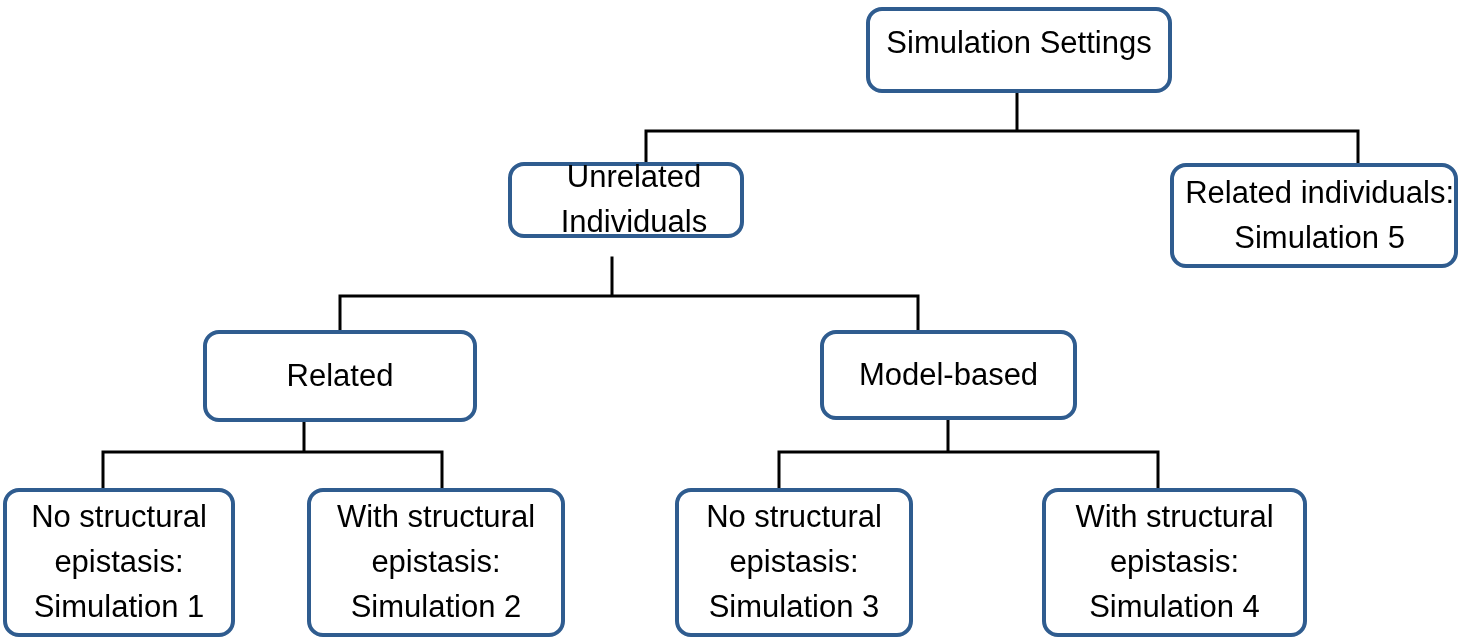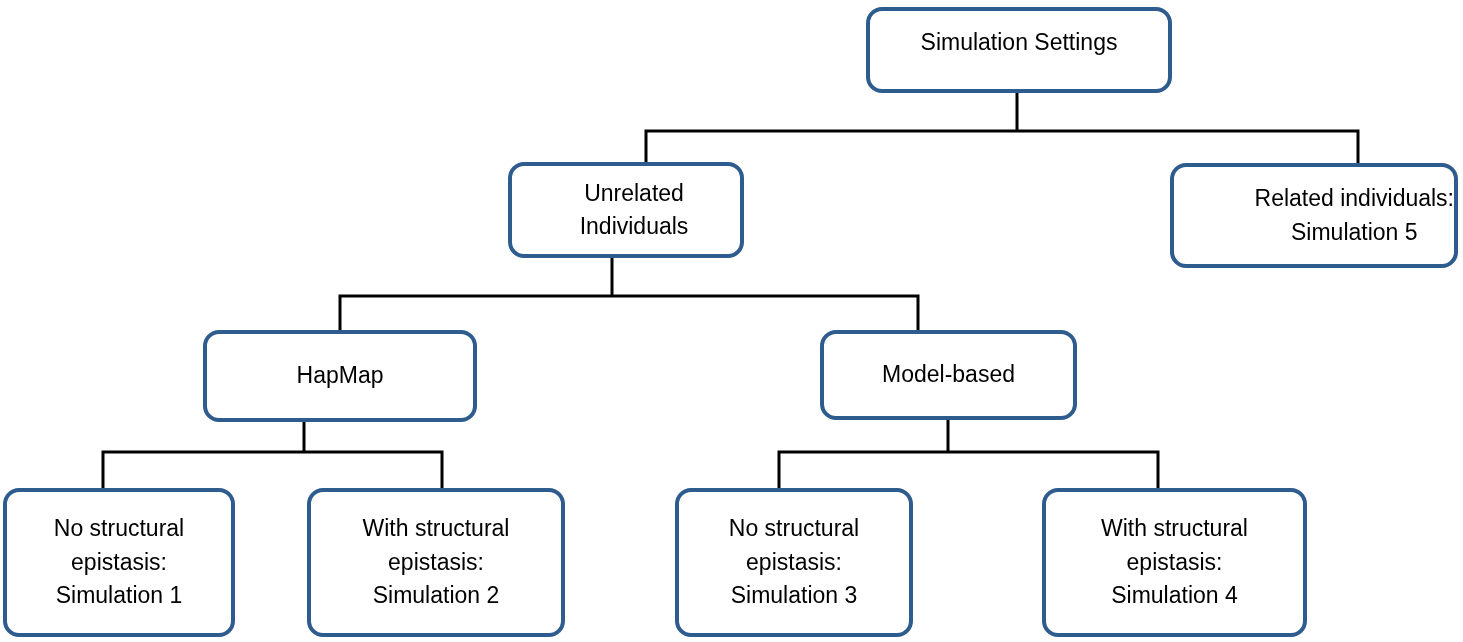--- a/index.html
+++ b/index.html
@@ -32,21 +32,21 @@
     position:absolute;
     box-sizing:border-box;
     border:4px solid var(--node-border);
     border-radius:16px;
     background:var(--bg);
     display:flex;
     align-items:center;
     justify-content:center;
     text-align:center;
     color:var(--text);
-    font-size:23px;
+    font-size:31px;
   }
   .node .label{
     white-space:pre-line;
     line-height:1.45;
   }
   .node.pad-b{ padding-bottom:14px; }
 </style>
 </head>
 <body>
 
@@ -56,32 +56,32 @@
     <path d="M1017 93 V131 M646 131 H1358 M646 131 V166 M1358 131 V167"></path>
     <path d="M612 258 V296 M340 296 H918 M340 296 V334 M918 296 V334"></path>
     <path d="M304 422 V452 M103 452 H442 M103 452 V492 M442 452 V492"></path>
     <path d="M948 420 V452 M779 452 H1158 M779 452 V492 M1158 452 V492"></path>
   </svg>
 
   <div class="node root pad-b" style="left:866px;top:7px;width:306px;height:86px;">
     <span class="label">Simulation Settings</span>
   </div>
 
-  <div class="node" style="left:508px;top:162px;width:236px;height:96px;padding-left:16px;">
+  <div class="node" style="left:508px;top:162px;width:236px;height:76px;padding-left:16px;">
     <span class="label">Unrelated
 Individuals</span>
   </div>
 
   <div class="node" style="left:1170px;top:163px;width:288px;height:105px;justify-content:flex-end;">
     <span class="label">Related individuals:
 Simulation 5</span>
   </div>
 
   <div class="node" style="left:203px;top:330px;width:274px;height:92px;">
-    <span class="label">HapMap</span>
+    <span class="label">Related</span>
   </div>
 
   <div class="node" style="left:820px;top:330px;width:257px;height:90px;">
     <span class="label">Model-based</span>
   </div>
 
   <div class="node" style="left:3px;top:488px;width:232px;height:149px;">
     <span class="label">No structural
 epistasis:
 Simulation 1</span>

